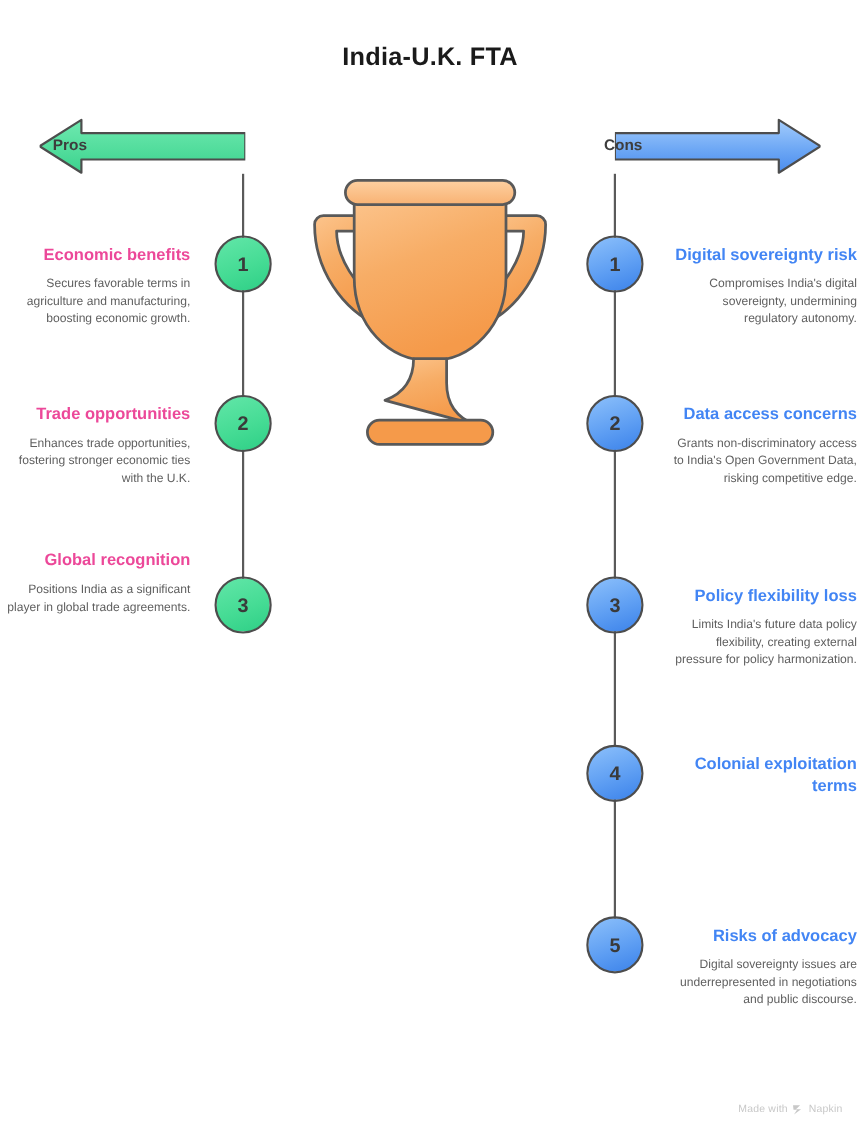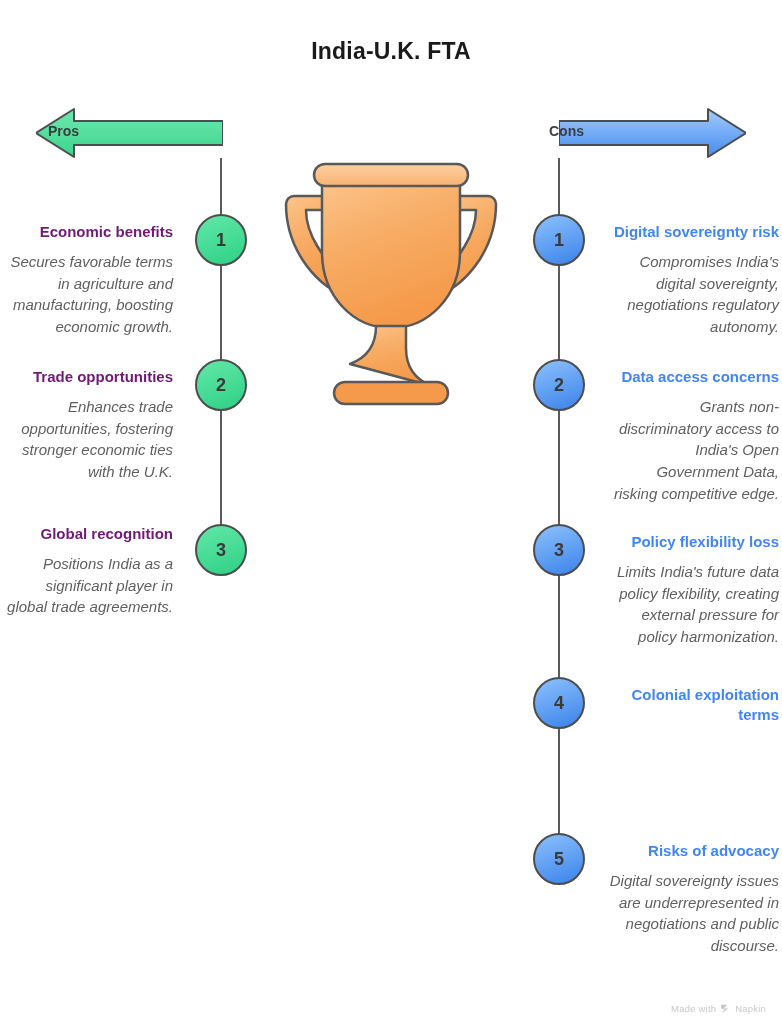--- a/index.html
+++ b/index.html
@@ -95,27 +95,26 @@
   .item-text-right {
     left: 609px;
     text-align: right;
   }
   .item-heading {
     font-size: 15px;
     font-weight: bold;
     line-height: 1.32;
     margin-bottom: 9px;
   }
-  .heading-green { color: #701a75; }
+  .heading-green { color: #ec4899; }
   .heading-blue  { color: #4285f4; }
   .item-desc {
-    font-size: 15px;
+    font-size: 11px;
     line-height: 1.45;
     color: #5f5f5f;
-    font-style: italic;
   }
 
   
   .trophy {
     position: absolute;
     left: 276px;
     top: 160px;
     width: 230px;
     height: 250px;
   }
@@ -204,31 +203,31 @@
   <span>2</span>
 </div>
 <div class="item-text item-text-left" style="top:367px">
   <div class="item-heading heading-green">Trade opportunities</div>
   <div class="item-desc">Enhances trade opportunities, fostering stronger economic ties with the U.K.</div>
 </div>
 
 <div class="node node-green node-left" style="top:524px">
   <span>3</span>
 </div>
-<div class="item-text item-text-left" style="top:524px">
+<div class="item-text item-text-left" style="top:500px">
   <div class="item-heading heading-green">Global recognition</div>
   <div class="item-desc">Positions India as a significant player in global trade agreements.</div>
 </div>
 
 <div class="node node-blue node-right" style="top:214px">
   <span>1</span>
 </div>
 <div class="item-text item-text-right" style="top:222px">
   <div class="item-heading heading-blue">Digital sovereignty risk</div>
-  <div class="item-desc">Compromises India's digital sovereignty, negotiations regulatory autonomy.</div>
+  <div class="item-desc">Compromises India's digital sovereignty, undermining regulatory autonomy.</div>
 </div>
 
 <div class="node node-blue node-right" style="top:359px">
   <span>2</span>
 </div>
 <div class="item-text item-text-right" style="top:367px">
   <div class="item-heading heading-blue">Data access concerns</div>
   <div class="item-desc">Grants non-discriminatory access to India's Open Government Data, risking competitive edge.</div>
 </div>
 

